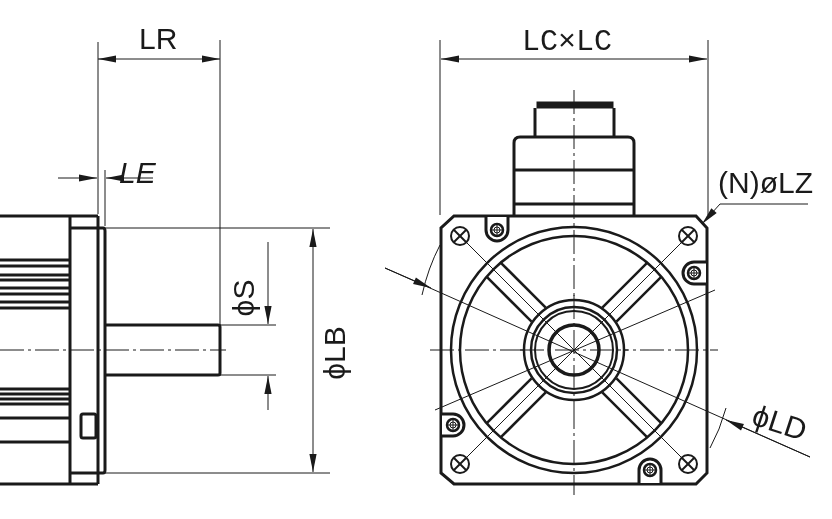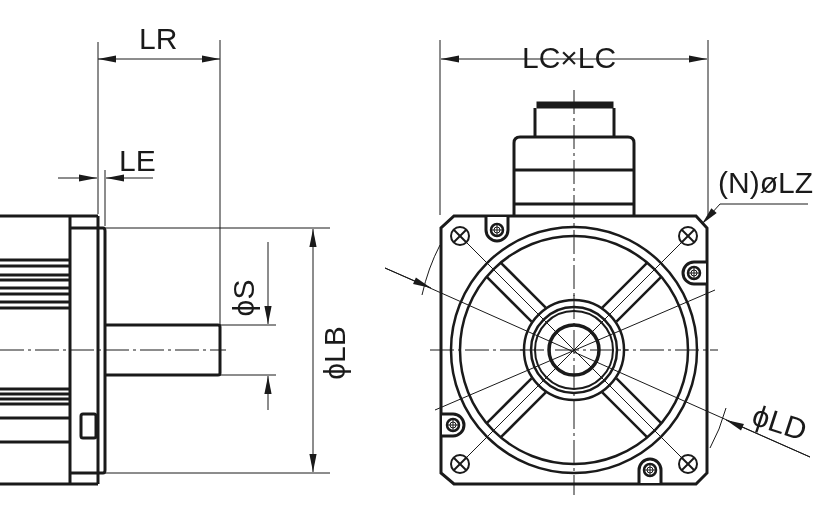--- a/index.html
+++ b/index.html
@@ -201,18 +201,18 @@
     <g stroke-width="1">
       <path d="M440,245 Q428,268 422,295"></path>
       <line x1="385" y1="268" x2="431" y2="288" marker-end="url(#arrL)"></line>
       <path d="M726,408 Q720,430 710,448"></path>
       <line x1="810" y1="457" x2="726" y2="420" marker-end="url(#arrL)"></line>
     </g>
   </g>
 </svg>
 
 <div class="lbl" style="left:139px; top:24px;">LR</div>
-<div class="lbl" style="left:119px; top:146px;">LE</div>
+<div class="lbl" style="left:119px; top:158px;font-style:italic;">LE</div>
 <div class="lbl rot" style="left:226px; top:283px; transform:rotate(-90deg);">ϕS</div>
 <div class="lbl rot" style="left:308px; top:338px; transform:rotate(-90deg);">ϕLB</div>
-<div class="lbl" style="left:522px; top:43px;">LC×LC</div>
+<div class="lbl" style="left:522px; top:27px;font-family:Liberation Mono, monospace;">LC×LC</div>
 <div class="lbl" style="left:718px; top:168px;text-align:center;">(N)øLZ</div>
 <div class="lbl rot" style="left:752px; top:408px; transform:rotate(18deg);">ϕLD</div>
 
 </body></html>

